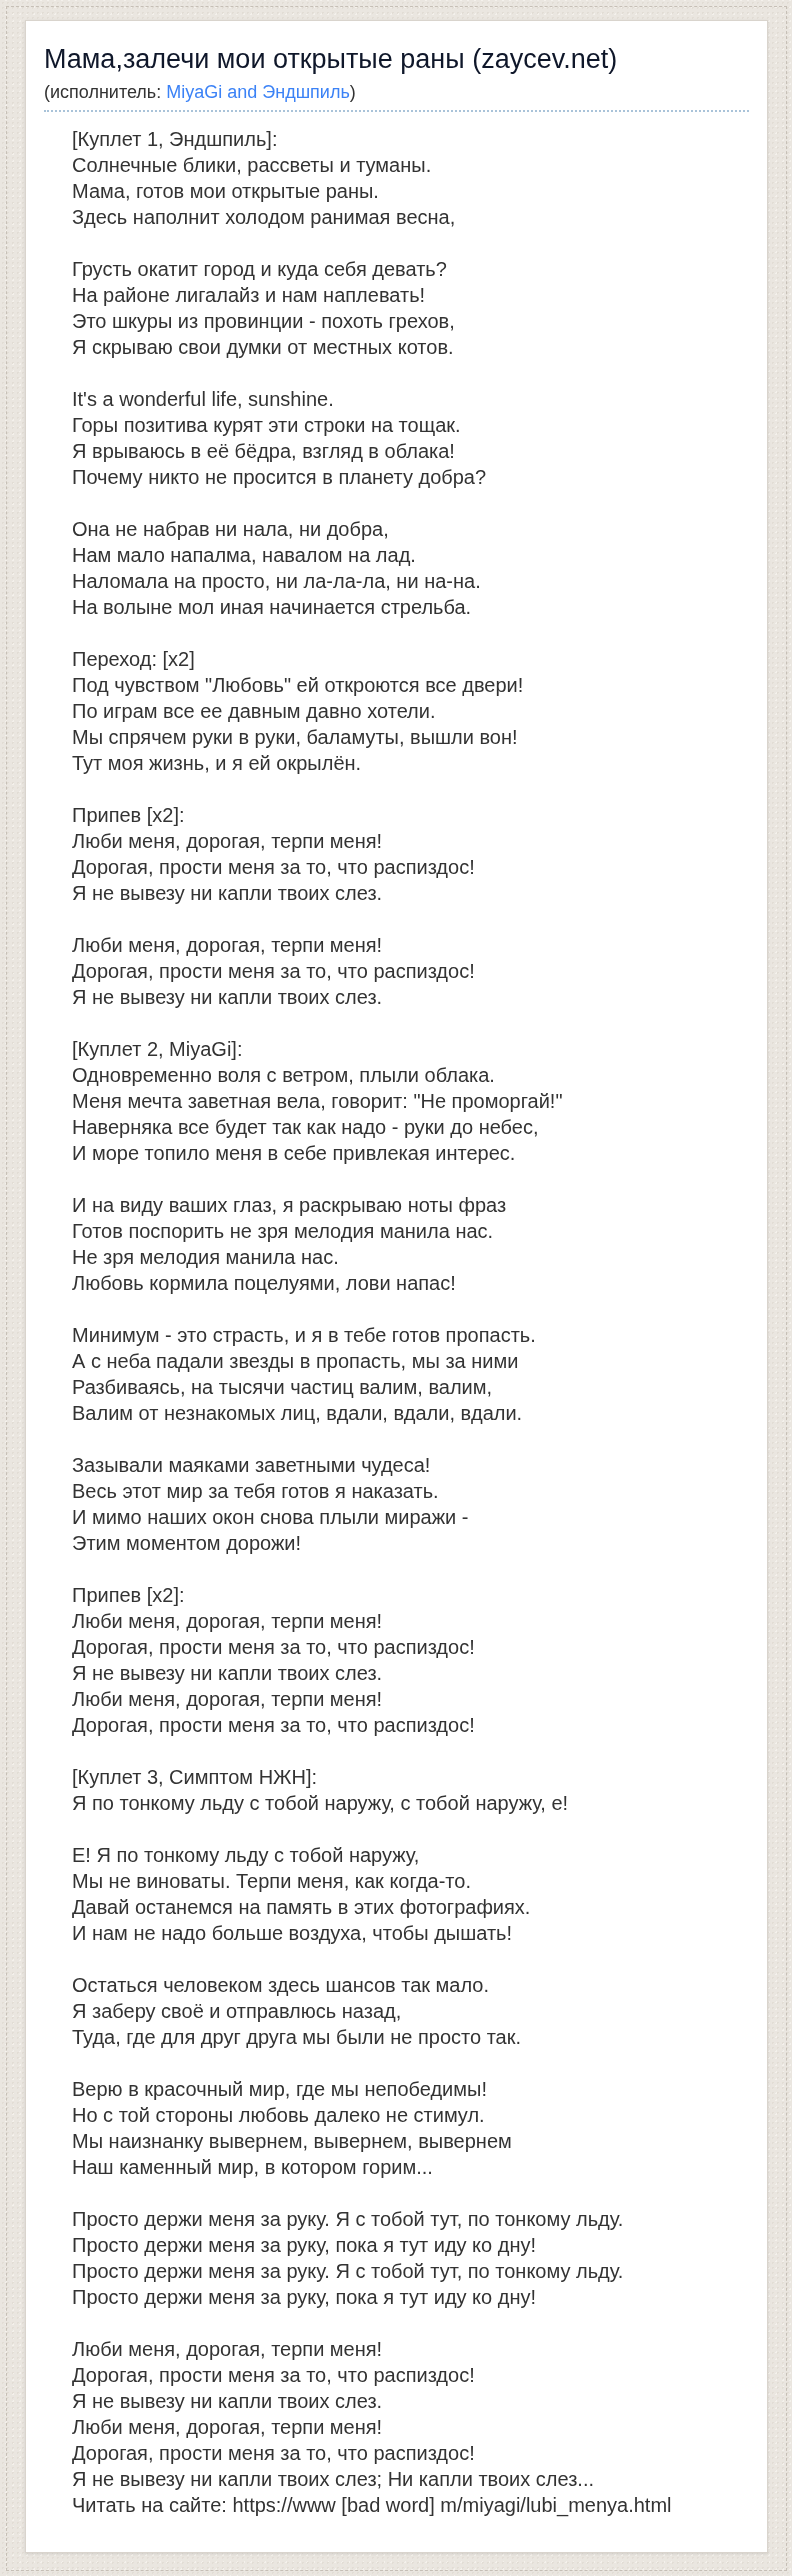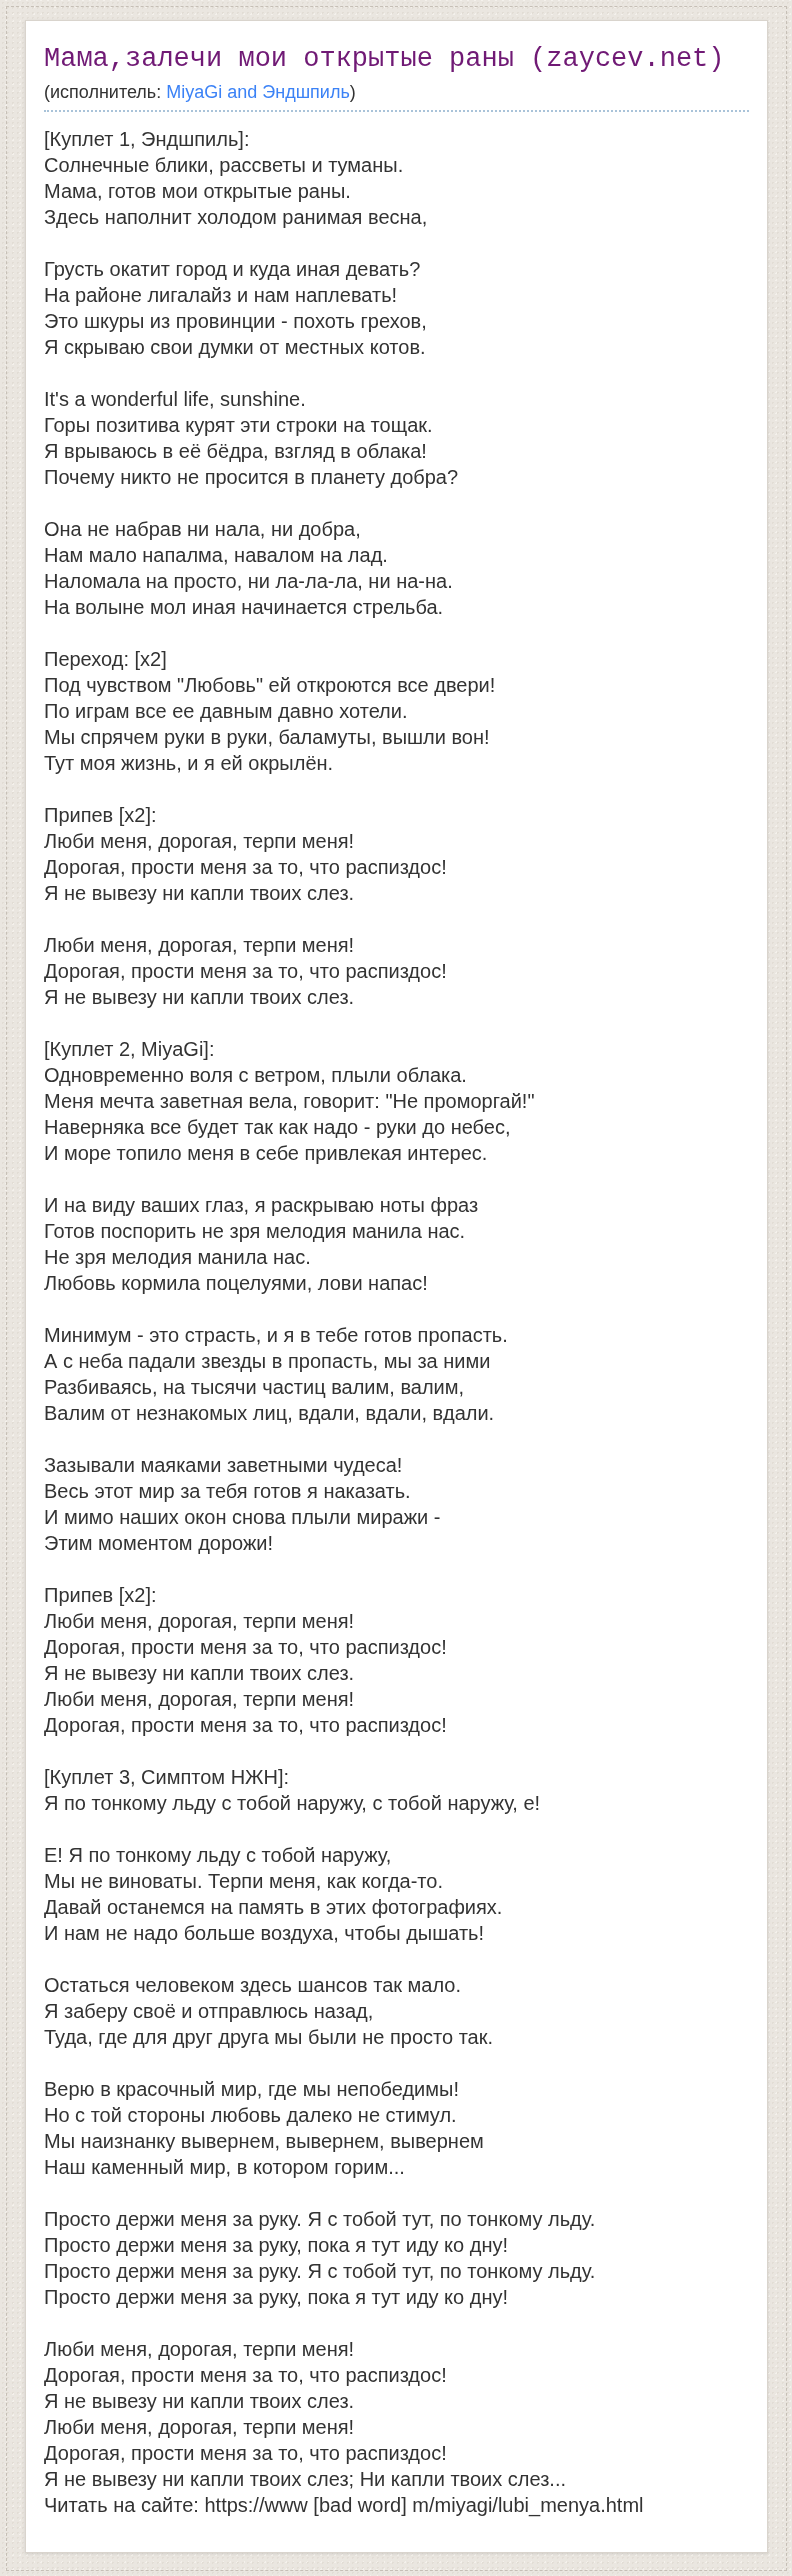--- a/index.html
+++ b/index.html
@@ -46,47 +46,48 @@
     padding-bottom: 6px;
     border-bottom: 2px dotted #a9c3d9;
   }
   .artist-link {
     color: #4ba6ad;
     text-decoration: none;
     cursor: pointer;
   }
   .lyrics {
     margin-top: 14px;
+    margin-left: 28px;
   }
   .lyric-line {
     font-size: 20px;
     line-height: 26px;
     height: 26px;
     color: #333333;
     white-space: pre;
     overflow: hidden;
   }
 </style>
 </head>
 <body>
 
 <div class="stitch-frame"></div>
 
 <div class="card">
-  <h1 class="page-title" style="color: #701a75; font-family: Liberation Mono, monospace;">Мама,залечи мои открытые раны (zaycev.net)</h1>
+  <h1 class="page-title" style="color: #0f172a;">Мама,залечи мои открытые раны (zaycev.net)</h1>
 
   <div class="artist-line"><span>(исполнитель: </span><a class="artist-link" style="color: #3b82f6;">MiyaGi and Эндшпиль</a><span>)</span></div>
 
   <div class="lyrics" id="lyrics">
       <div class="lyric-line">[Куплет 1, Эндшпиль]:</div>
       <div class="lyric-line">Солнечные блики, рассветы и туманы.</div>
       <div class="lyric-line">Мама, готов мои открытые раны.</div>
       <div class="lyric-line">Здесь наполнит холодом ранимая весна,</div>
       <div class="lyric-line">&nbsp;</div>
-      <div class="lyric-line">Грусть окатит город и куда иная девать?</div>
+      <div class="lyric-line">Грусть окатит город и куда себя девать?</div>
       <div class="lyric-line">На районе лигалайз и нам наплевать!</div>
       <div class="lyric-line">Это шкуры из провинции - похоть грехов,</div>
       <div class="lyric-line">Я скрываю свои думки от местных котов.</div>
       <div class="lyric-line">&nbsp;</div>
       <div class="lyric-line">It's a wonderful life, sunshine.</div>
       <div class="lyric-line">Горы позитива курят эти строки на тощак.</div>
       <div class="lyric-line">Я врываюсь в её бёдра, взгляд в облака!</div>
       <div class="lyric-line">Почему никто не просится в планету добра?</div>
       <div class="lyric-line">&nbsp;</div>
       <div class="lyric-line">Она не набрав ни нала, ни добра,</div>

